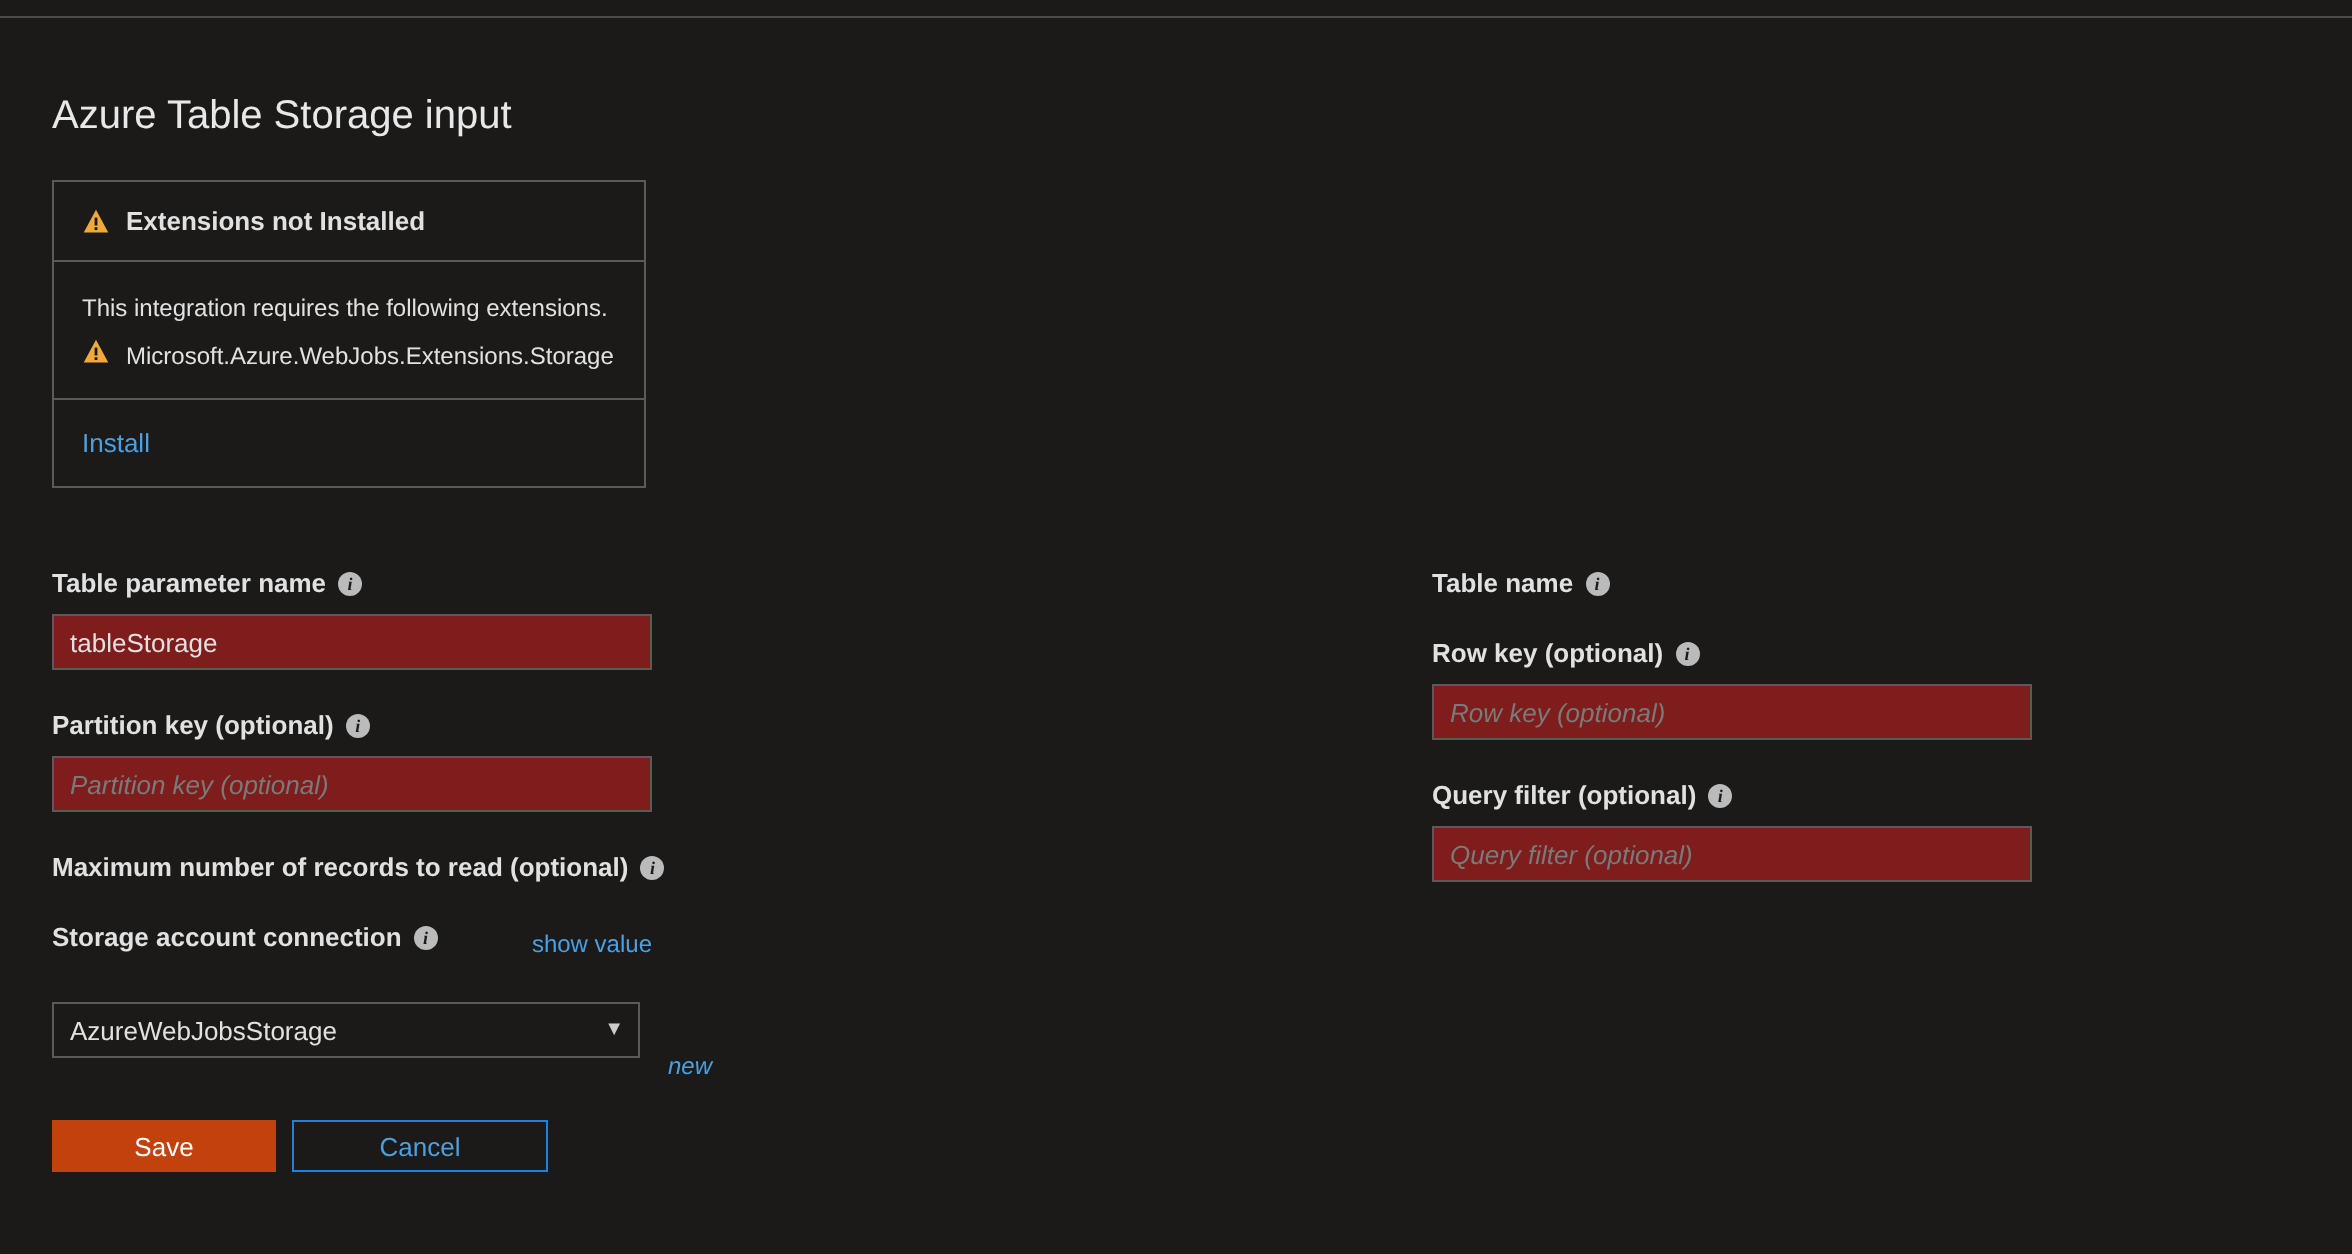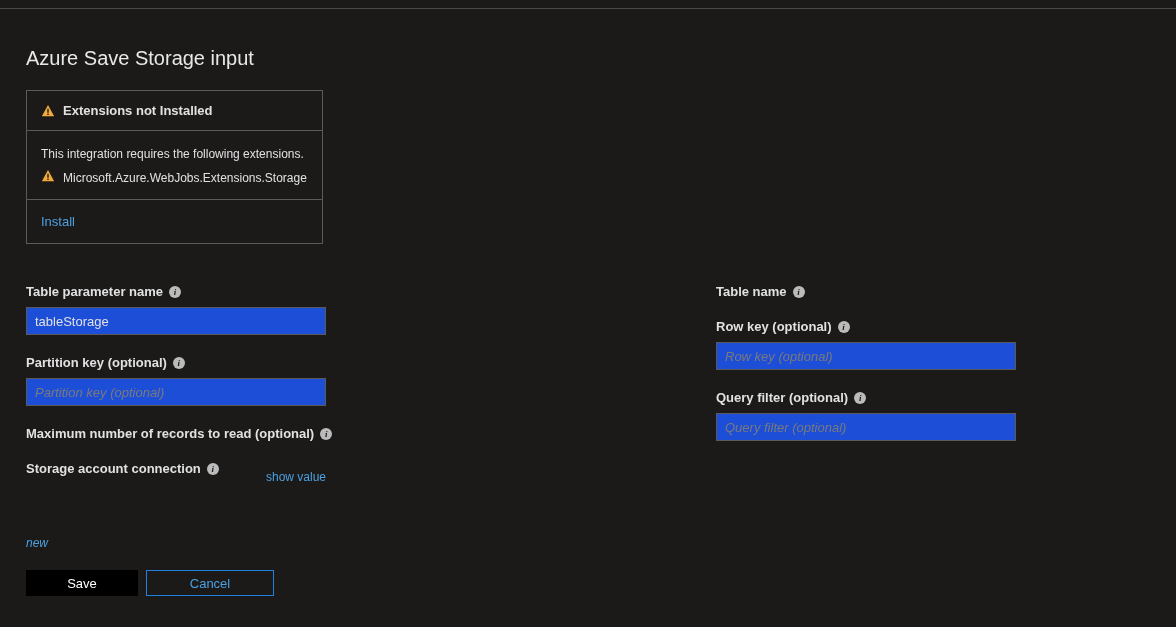--- a/index.html
+++ b/index.html
@@ -100,21 +100,21 @@
       align-items: center;
       justify-content: center;
       font-size: 9px;
       font-weight: bold;
       font-style: italic;
       font-family: Georgia, serif;
     }
     input[type="text"] {
       width: 300px;
       height: 28px;
-      background: #1d4ed8;
+      background: #7f1d1d;
       border: 1px solid #5a5a5a;
       color: #e1e1e1;
       padding: 0 8px;
       font-size: 13px;
       outline: none;
     }
     input[type="text"].focused {
       border: 1px solid #1f6cbf;
     }
     input::placeholder {
@@ -164,21 +164,21 @@
     }
     .btn {
       height: 26px;
       min-width: 112px;
       border: none;
       font-size: 13px;
       cursor: pointer;
       padding: 0 20px;
     }
     .btn-primary {
-      background: #000000;
+      background: #c2410c;
       color: #fff;
     }
     .btn-secondary {
       background: transparent;
       border: 1px solid #1f80e0;
       color: #4ba0e1;
       min-width: 128px;
     }
     .show-value-wrap {
       width: 300px;
@@ -186,21 +186,21 @@
       justify-content: space-between;
       align-items: center;
     }
   </style>
 </head>
 <body>
 
 <div class="hr-top"></div>
 
 <div class="page">
-  <h1 class="page-title">Azure Save Storage input</h1>
+  <h1 class="page-title">Azure Table Storage input</h1>
 
   <div class="alert-panel">
     <div class="alert-header">
       <span class="warning-icon">
         <svg viewBox="0 0 16 16" width="14" height="14">
             <path fill="#f2a93b" d="M8 1 L15 14 H1 Z"></path>
             <rect x="7.2" y="5.5" width="1.6" height="4.5" fill="#1b1a19"></rect>
             <rect x="7.2" y="11" width="1.6" height="1.6" fill="#1b1a19"></rect>
           </svg>
       </span>
@@ -247,28 +247,34 @@
       <div class="field">
         <div class="field-label">
           <span>Maximum number of records to read (optional)</span>
           <span class="info-icon">i</span>
         </div>
       </div>
 
       <div class="field">
         <div class="field-label-row">
           <div class="show-value-wrap">
-            <div class="field-label" style="margin-bottom:16px;">
+            <div class="field-label" style="margin-bottom:6px;">
               <span>Storage account connection</span>
               <span class="info-icon">i</span>
             </div>
             <span class="link">show value</span>
           </div>
         </div>
         <div class="connection-row">
+          <div class="select-wrap">
+            <select>
+              <option>AzureWebJobsStorage</option>
+            </select>
+            <span class="select-caret">▼</span>
+          </div>
           <span class="link link-italic">new</span>
         </div>
       </div>
 
       <div class="buttons">
         <button class="btn btn-primary">Save</button>
         <button class="btn btn-secondary">Cancel</button>
       </div>
     </div>
 

